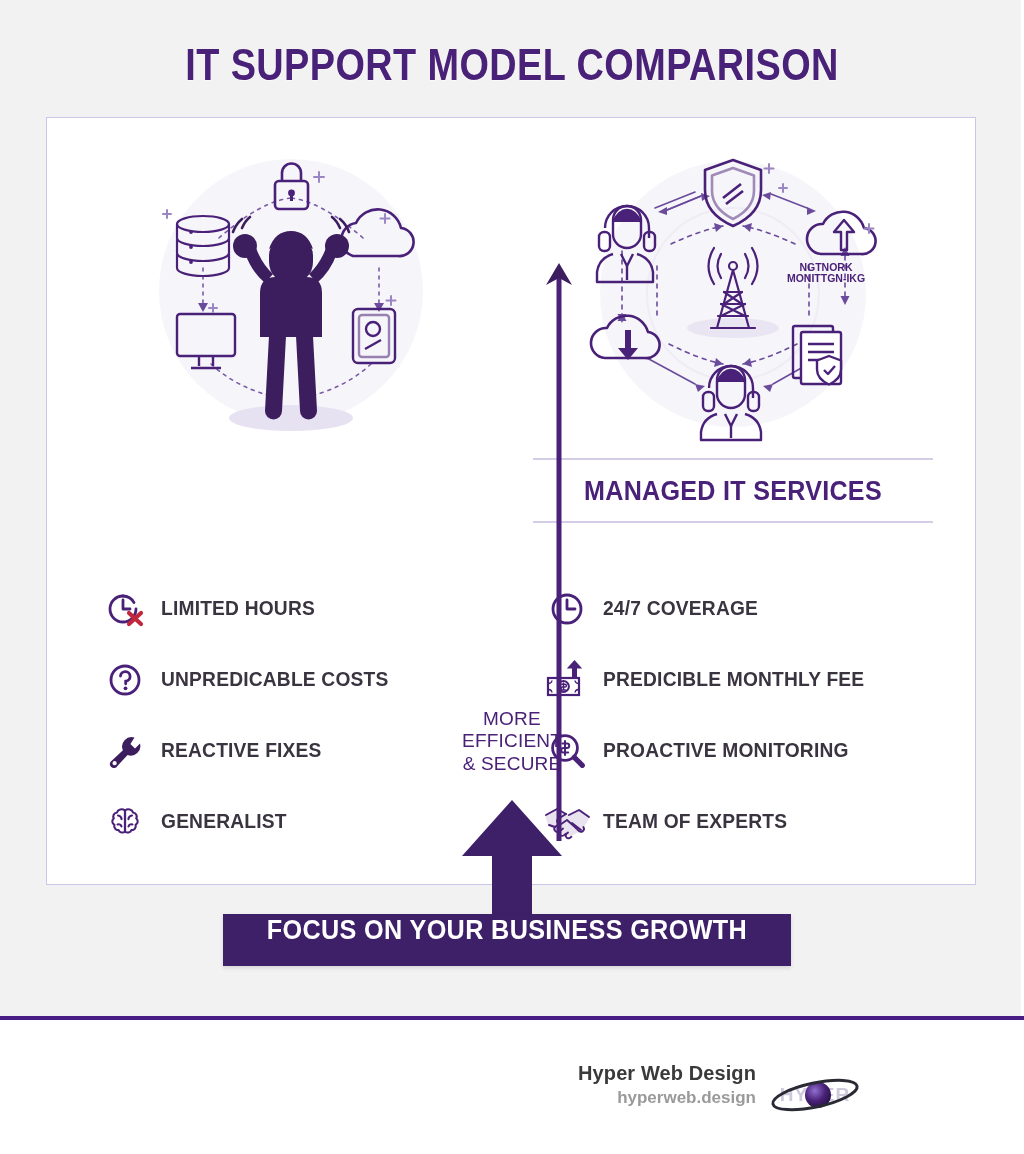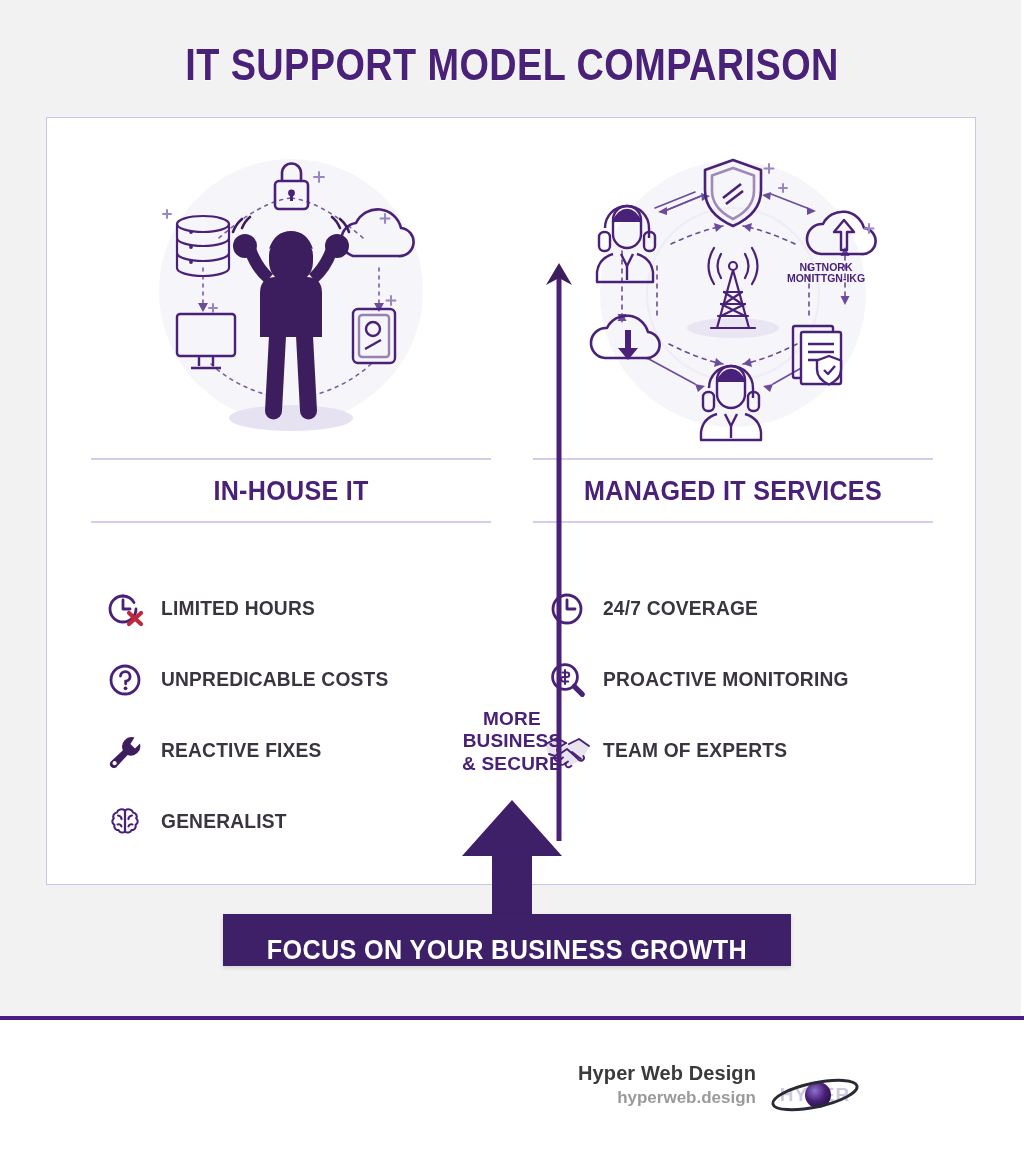--- a/index.html
+++ b/index.html
@@ -70,31 +70,31 @@
   }
 
   
   .center-thin{
     position:absolute;left:512px;top:143px;
     transform:translateX(-50%);
   }
   .center-caption{
     position:absolute;left:512px;top:708px;transform:translateX(-50%);
     width:190px;text-align:center;
-    font-size:19px;font-weight:bold;color:#4a2178;line-height:1.18;
+    font-size:19px;font-weight:normal;color:#4a2178;line-height:1.18;
     letter-spacing:0.2px;
   }
   .center-thick{
     position:absolute;left:512px;top:798px;transform:translateX(-50%);
   }
 
   
   .banner{
     position:absolute;left:223px;top:914px;width:568px;height:52px;
-    background:#3e2069;display:flex;align-items:flex-end;justify-content:center;
+    background:#3e2069;display:flex;align-items:flex-start;justify-content:center;
     box-shadow:0 2px 4px rgba(0,0,0,.12);
   }
   .banner .btext{
     color:#ffffff;font-size:28px;font-weight:bold;letter-spacing:0.4px;
     transform:scaleX(0.9);
   }
 
   
   .footer{
     position:absolute;left:0;top:1020px;width:880px;height:134px;
@@ -197,25 +197,20 @@
           </g>
           <g fill="none" stroke="#3c1d5e" stroke-width="2.6" stroke-linecap="round">
             <path d="M92 86 q3 -8 9 -13"></path>
               <path d="M101 82 q3 -7 8 -11"></path>
             <path d="M208 86 q-3 -8 -9 -13"></path>
               <path d="M199 82 q-3 -7 -8 -11"></path>
           </g>
         </svg>
       </div>
 
-      <div class="col-head">
-        <div class="rule"></div>
-        <div class="htext">IN-HOUSE IT</div>
-        <div class="rule"></div>
-      </div>
 
       <div class="feature-list">
 
         <div class="feature">
           <span class="ficon">
             <svg width="42" height="42" viewBox="0 0 42 42">
               <path d="M32 21a13 13 0 1 1-13-13" fill="none" stroke="#4a2178" stroke-width="2.8" stroke-linecap="round"></path>
               <path d="M19 8a13 13 0 0 1 11 6.6" fill="none" stroke="#4a2178" stroke-width="2.8" stroke-linecap="round"></path>
               <path d="M19 12v9h7" fill="none" stroke="#4a2178" stroke-width="2.8" stroke-linecap="round" stroke-linejoin="round"></path>
               <path d="M25 25l12 11M37 25L25 36" fill="none" stroke="#c0273c" stroke-width="4.2" stroke-linecap="round"></path>
@@ -381,20 +376,32 @@
         <div class="feature">
           <span class="ficon">
             <svg width="42" height="42" viewBox="0 0 42 42">
               <circle cx="21" cy="21" r="14" fill="none" stroke="#4a2178" stroke-width="2.8"></circle>
               <path d="M21 12v9h8" fill="none" stroke="#4a2178" stroke-width="2.8" stroke-linecap="round" stroke-linejoin="round"></path>
             </svg>
           </span>
           <span class="flabel">24/7 COVERAGE</span>
         </div>
 
+        <div class="feature">
+          <span class="ficon">
+            <svg width="46" height="42" viewBox="0 0 46 42">
+              <rect x="4" y="19" width="31" height="17" fill="none" stroke="#4a2178" stroke-width="2.2"></rect>
+              <circle cx="19.5" cy="27.5" r="5.4" fill="none" stroke="#4a2178" stroke-width="2"></circle>
+              <path d="M19.5 24v7M17.8 25.3h3.2a1.4 1.4 0 0 1 0 2.8h-2.6a1.4 1.4 0 0 0 0 2.8h3.3" fill="none" stroke="#4a2178" stroke-width="1.5" stroke-linecap="round"></path>
+              <path d="M8 21.5a3.6 3.6 0 0 1-3.2 3M31 21.5a3.6 3.6 0 0 0 3.2 3M8 33.5a3.6 3.6 0 0 0-3.2-3M31 33.5a3.6 3.6 0 0 1 3.2-3" fill="none" stroke="#4a2178" stroke-width="1.4"></path>
+              <path d="M28 19V9.5h-5.2L30.5 1l7.7 8.5H33V19z" fill="#4a2178"></path>
+            </svg>
+          </span>
+          <span class="flabel">PREDICIBLE MONTHLY FEE</span>
+        </div>
 
         <div class="feature">
           <span class="ficon">
             <svg width="42" height="42" viewBox="0 0 42 42">
               <circle cx="19" cy="18" r="12.4" fill="none" stroke="#4a2178" stroke-width="2.8"></circle>
               <path d="M19 11v14M16.4 13.6h4.6a2.2 2.2 0 0 1 0 4.4h-3.6a2.2 2.2 0 0 0 0 4.4h4.8" fill="none" stroke="#4a2178" stroke-width="2" stroke-linecap="round"></path>
               <path d="M28.3 27.3l8 8" stroke="#4a2178" stroke-width="5.2" stroke-linecap="round"></path>
             </svg>
           </span>
           <span class="flabel">PROACTIVE MONITORING</span>
@@ -427,21 +434,21 @@
       <svg width="40" height="580" viewBox="0 0 40 580">
         <path d="M20 8 L20 580" stroke="#4a2178" stroke-width="5" stroke-linecap="butt"></path>
         <path d="M20 2 L33 24 L20 17 L7 24 Z" fill="#3c1d5e"></path>
       </svg>
     </div>
 
   </div>
 
   <div class="center-caption">
     <div>MORE</div>
-    <div>BUSINESS</div>
+    <div>EFFICIENT</div>
     <div>&amp; SECURE</div>
   </div>
 
   <div class="center-thick">
     <svg width="108" height="130" viewBox="0 0 108 130">
       <path d="M54 2 L104 58 L74 58 L74 130 L34 130 L34 58 L4 58 Z" fill="#3e2069"></path>
     </svg>
   </div>
 
   <div class="banner">

